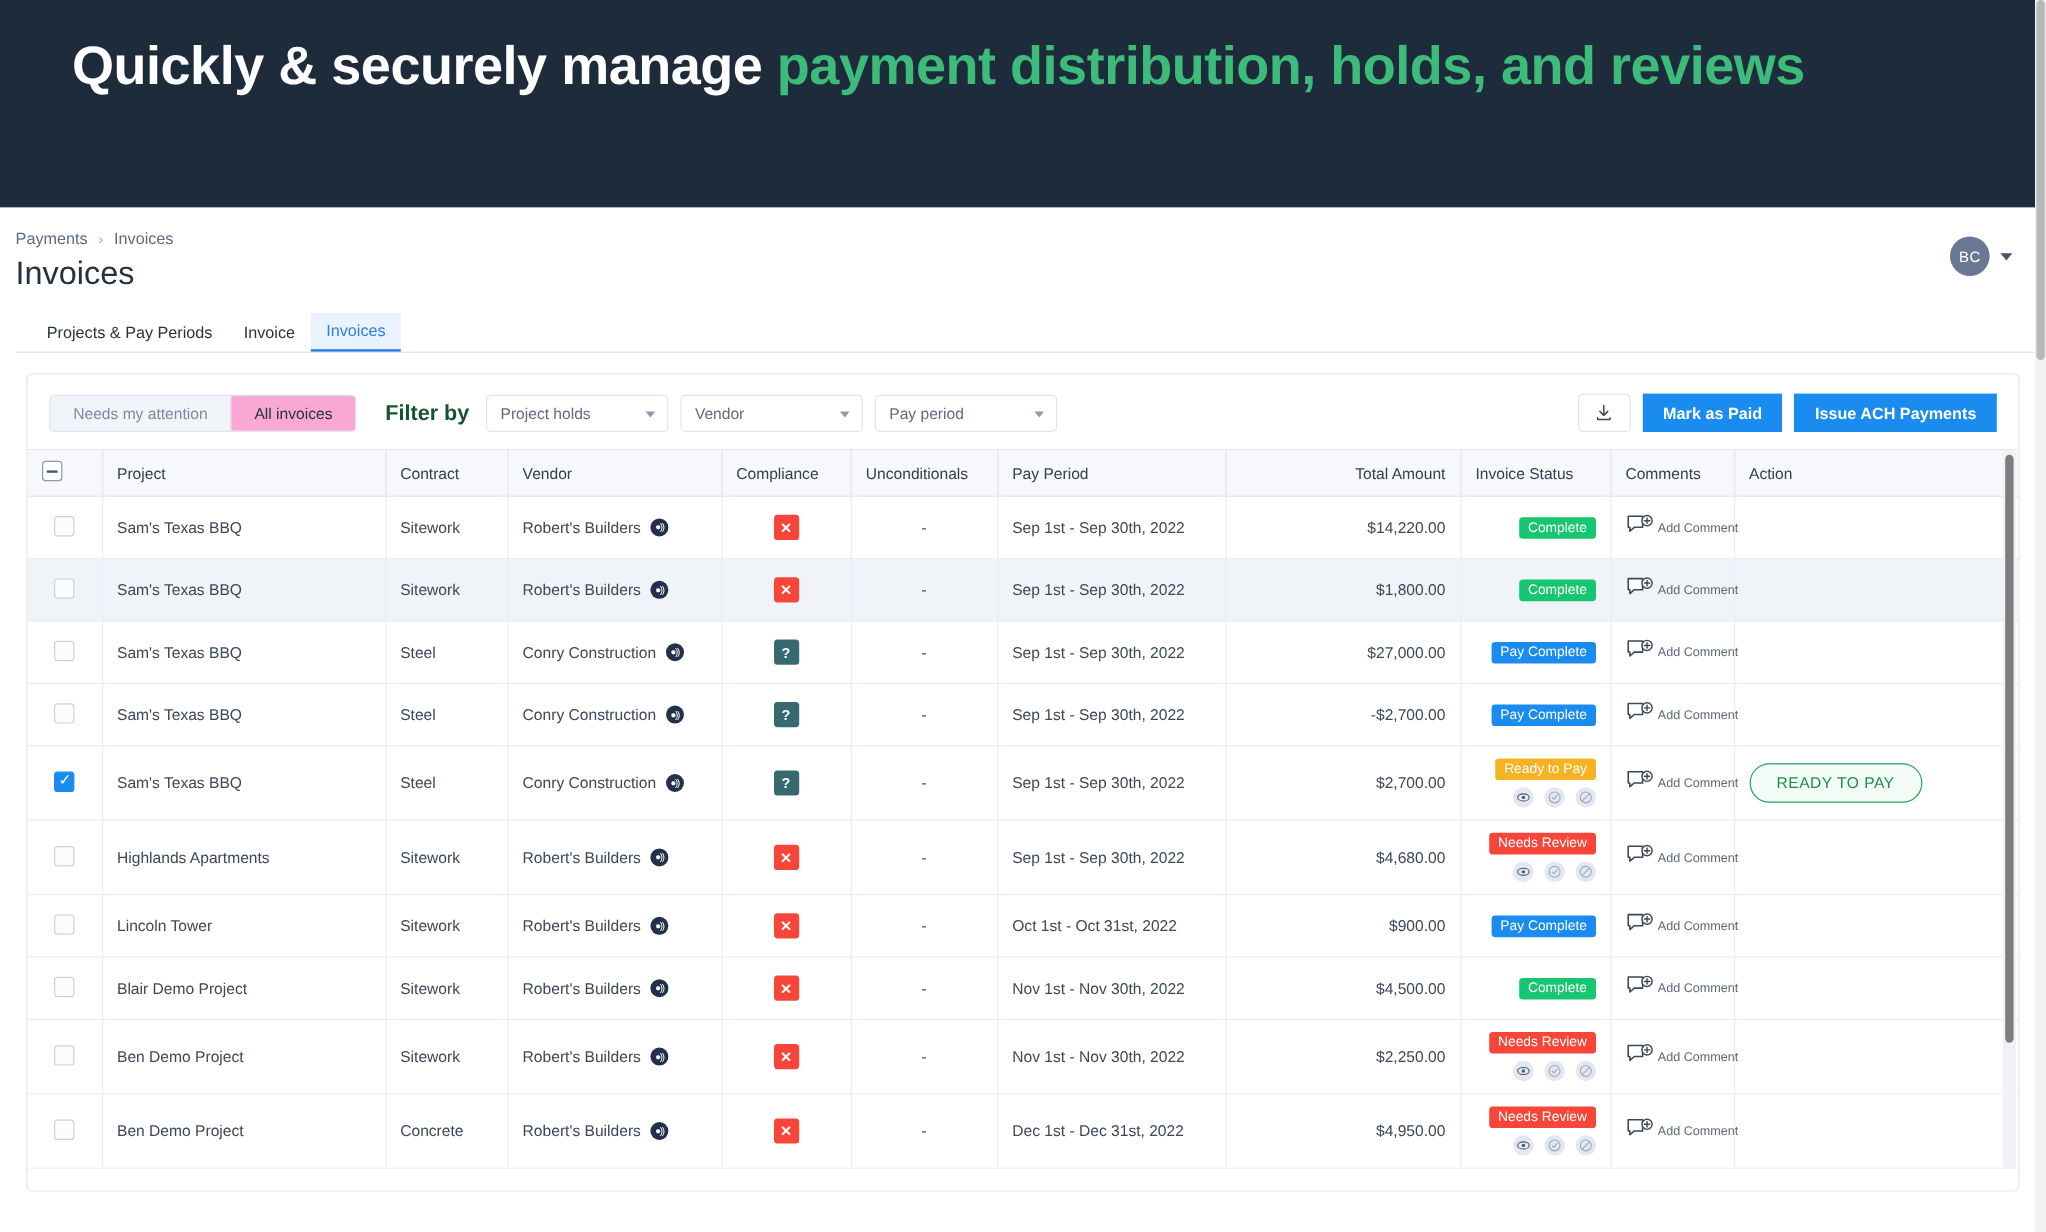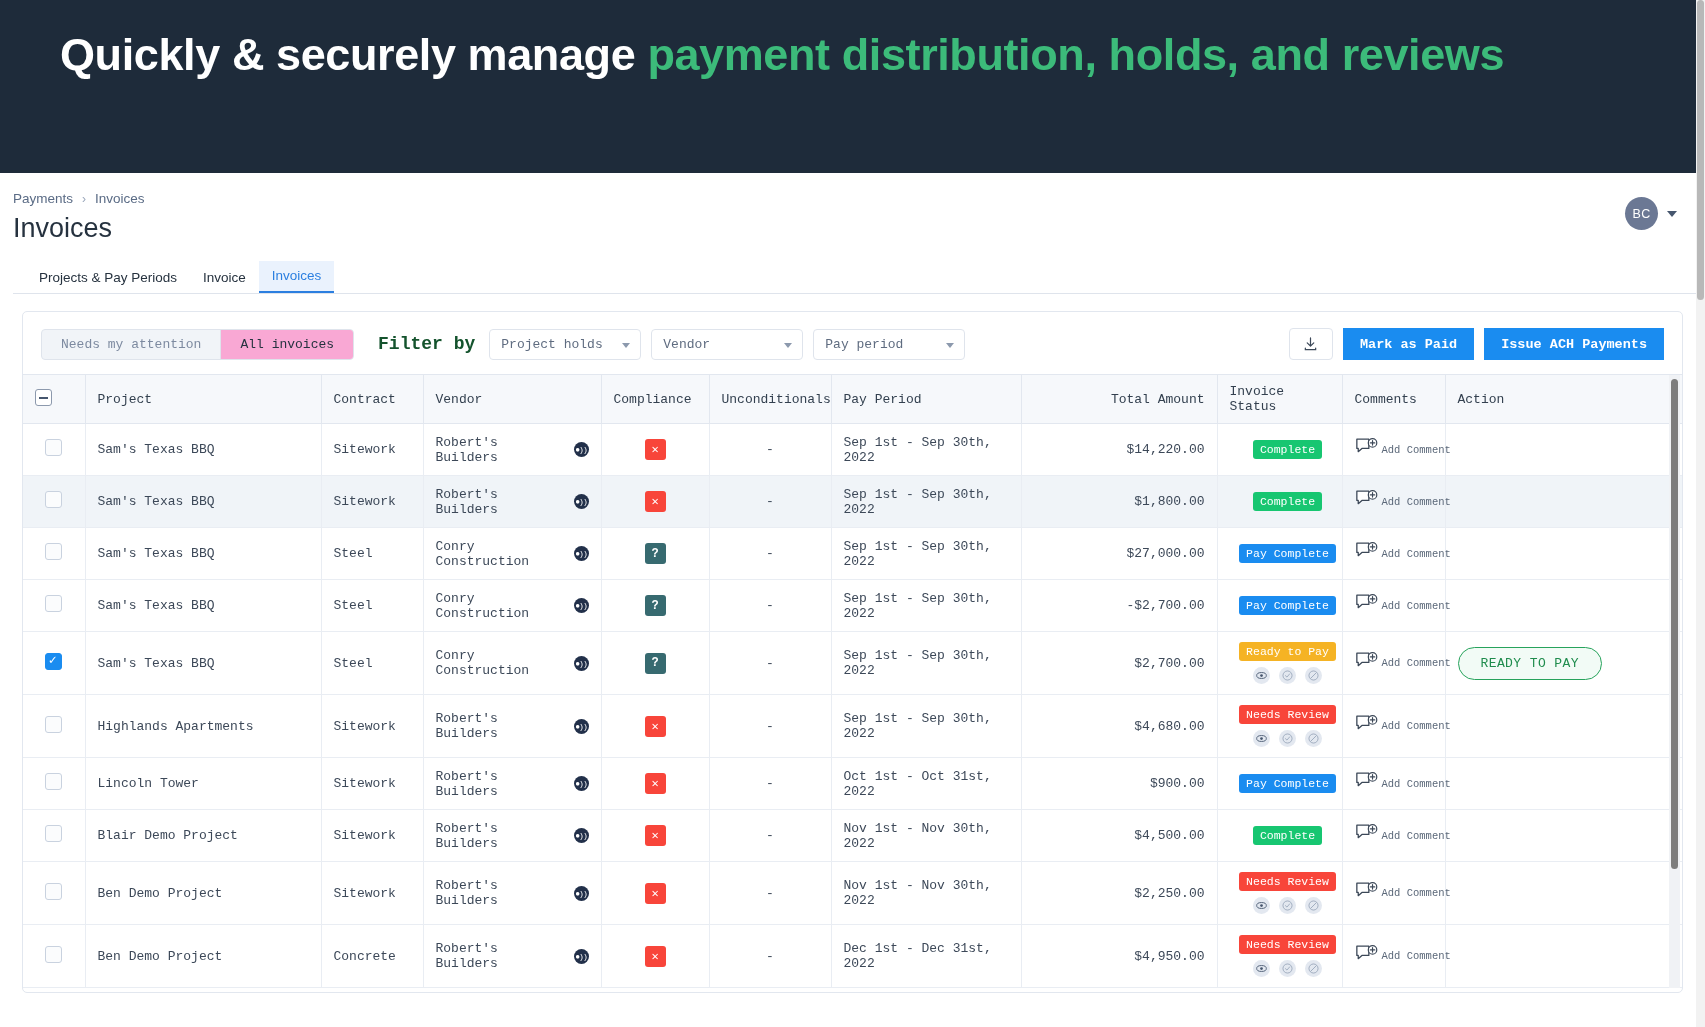--- a/index.html
+++ b/index.html
@@ -83,21 +83,20 @@
 
   
   .card {
     margin: 17px 22px 14px 22px;
     border: 1px solid #e2e7ef;
     border-radius: 5px;
     background: #fff;
     height: 682px;
     overflow: hidden;
     position: relative;
-    font-family: Liberation Mono, monospace;
   }
 
   
   .toolbar {
     display: flex; align-items: center;
     padding: 16px 18px 14px 18px;
     gap: 10px;
   }
   .segmented {
     display: flex;
@@ -245,21 +244,21 @@
   
   .comp {
     width: 21px; height: 21px; border-radius: 3px;
     display: inline-flex; align-items: center; justify-content: center;
     color: #fff; font-size: 12px; font-weight: bold;
   }
   .comp.x { background: #f8453a; }
   .comp.q { background: #376a70; }
 
   
-  .status-cell { display: flex; flex-direction: column; gap: 6px; align-items: center; padding-left: 16px; }
+  .status-cell { display: flex; flex-direction: column; gap: 6px; align-items: flex-end; padding-left: 16px; }
   .badge {
     display: inline-block;
     border-radius: 3px;
     color: #fff;
     font-size: 11.5px;
     padding: 3px 7px;
     white-space: nowrap;
   }
   .badge.complete     { background: #17c671; }
   .badge.paycomplete  { background: #1a8cf0; }

